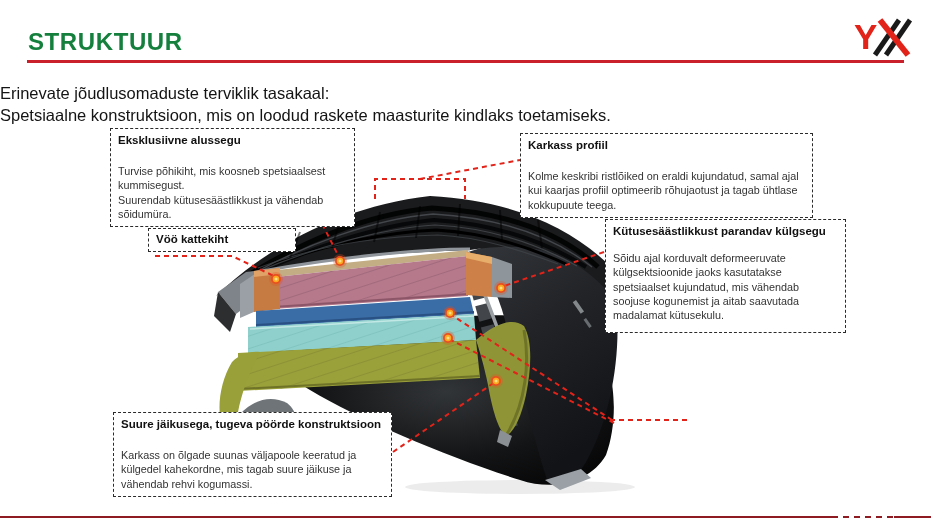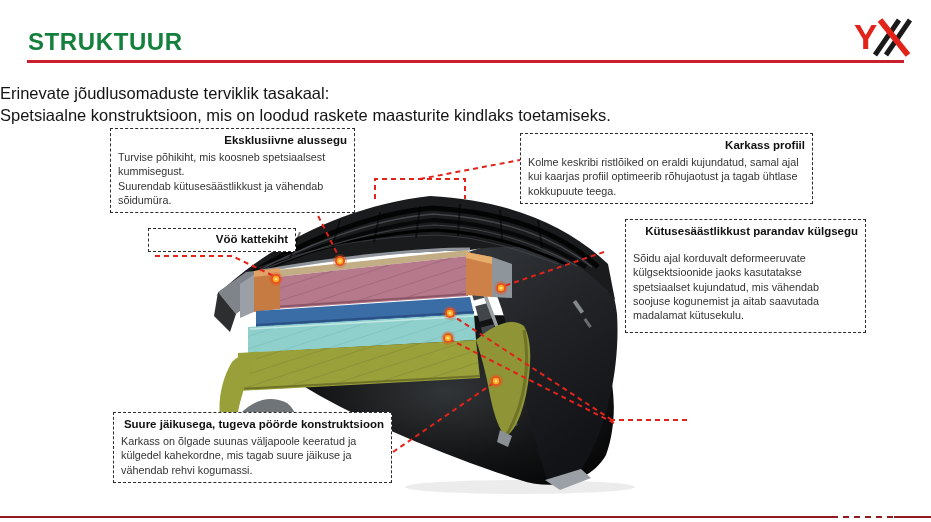--- a/index.html
+++ b/index.html
@@ -14,26 +14,26 @@
   #title-rule{position:absolute;left:27px;top:60px;width:877px;height:3px;background:#C9202B;}
   #logo{position:absolute;left:854px;top:16px;width:64px;height:42px;}
   #heading{
     position:absolute;left:0;top:82px;width:931px;text-align:left;
     font-size:16.5px;line-height:1.36;color:#141414;
   }
   .callout{
     position:absolute;background:#fff;border:1.2px dashed #2b2b2b;
     padding:3px 7px 5px 7px;box-sizing:border-box;z-index:3;
   }
-  .callout .t{font-weight:bold;font-size:11.5px;text-align:right;color:#101010;line-height:1.45;white-space:nowrap;}
-  .callout .b{font-size:10.8px;color:#333;line-height:1.34;white-space:pre-line;margin-top:1px;}
+  .callout .t{font-weight:bold;font-size:11.5px;text-align:left;color:#101010;line-height:1.45;white-space:nowrap;}
+  .callout .b{font-size:10.8px;color:#333;line-height:1.34;white-space:pre-line;margin-top:15px;}
   #co-alussegu{left:110px;top:128px;width:245px;min-height:72px;}
   #co-kattekiht{left:148px;top:228px;width:148px;height:24px;padding-top:2px;}
   #co-profiil{left:520px;top:133px;width:293px;min-height:65px;}
-  #co-kylgsegu{left:605px;top:219px;width:241px;min-height:114px;margin-left:20px;}
+  #co-kylgsegu{left:605px;top:219px;width:241px;min-height:114px;}
   #co-kylgsegu .b{margin-top:11px;}
   #co-vookiht{left:610px;top:392px;width:134px;height:23px;padding-top:2px;}
   #co-konstruktsioon{left:113px;top:412px;width:279px;min-height:61px;}
   #diagram-svg{position:absolute;left:0;top:0;z-index:1;}
   .footer-seg{position:absolute;height:2px;top:516px;background:#8E1B21;}
   #footer-dash{
     position:absolute;top:516px;left:832px;width:62px;height:2px;
     background:repeating-linear-gradient(90deg,#8E1B21 0 6px,transparent 6px 11px);
   }
 </style>

